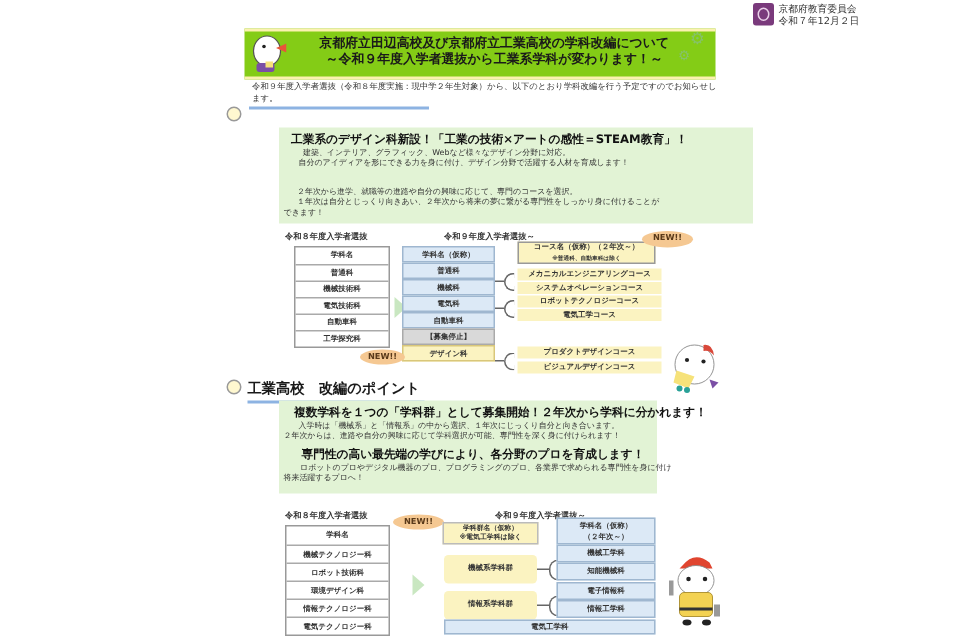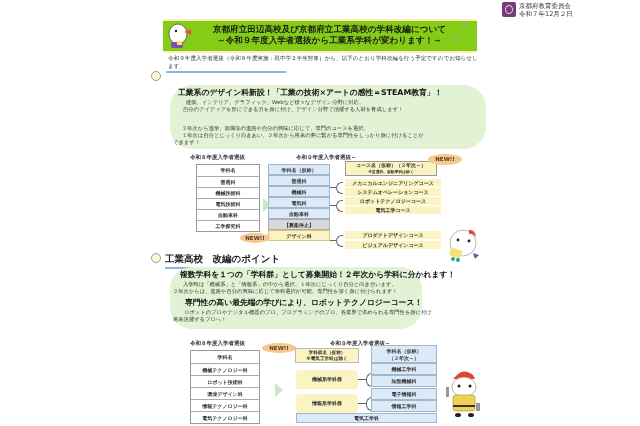--- a/index.html
+++ b/index.html
@@ -12,21 +12,21 @@
   .title-band { left:163px; top:19px; width:314px; height:30px; background:#84cc16; border-top:2px solid #fbf1b0; border-bottom:2px solid #fbf1b0; }
   .title-band .t1, .title-band .t2 { position:absolute; left:34px; width:265px; text-align:center; font-weight:bold; font-size:8.6px; line-height:11px; white-space:nowrap; color:#1a1a1a; }
   .title-band .t1 { top:3px; }
   .title-band .t2 { top:14px; }
   .mascot-bird { left:167px; top:20px; width:24px; height:30px; }
   .gear { color:#86c26a; font-size:11px; line-height:11px; }
   .intro { left:168px; top:55px; width:310px; font-size:5.6px; line-height:7.5px; color:#333; }
   .sec-head { font-weight:bold; font-size:9.5px; color:#1a1a1a; white-space:nowrap; }
   .sec-head .ul { position:absolute; left:0; bottom:-3px; width:120px; height:2px; background:#8db3e2; }
   .bulb { width:10px; height:10px; border:1px solid #999; border-radius:50%; box-sizing:border-box; background:#fff8d0; }
-  .greenbox { background:#e2f3d5; border-radius:22px; }
+  .greenbox { background:#e2f3d5; border-radius:0;margin-left:16px; }
   .h-bold { font-weight:bold; font-size:7.8px; line-height:10px; white-space:nowrap; color:#111; }
   .body-sm { font-size:5.3px; line-height:7px; color:#333; white-space:nowrap; }
   .tbl { border:1px solid #999; background:#fff; }
   .cell { position:absolute; left:0; width:100%; text-align:center; font-size:5px; line-height:5px; font-weight:bold; color:#333; border-top:1px solid #aaa; box-sizing:border-box; }
   .cap { font-size:5.5px; font-weight:bold; color:#333; white-space:nowrap; }
   .bluebox { background:#dce9f6; border:1px solid #9fb7d0; box-sizing:border-box; }
   .ybox { background:#fbf3c1; }
   .yline { font-size:5px; font-weight:bold; color:#333; text-align:center; line-height:9px; }
   .newtag { background:#f5c892; border-radius:50%; font-size:5.5px; font-weight:bold; color:#5a3a1a; text-align:center; }
   .arrow-right { width:0; height:0; border-top:7px solid transparent; border-bottom:7px solid transparent; border-left:8px solid #c9e7c1; }
@@ -143,21 +143,21 @@
 <div class="abs bulb" style="left:151px; top:253px;"></div>
 <div class="abs sec-head" style="left:165px; top:253px;">
   <span>工業高校　改編のポイント</span>
   <div class="ul" style="width:118px;"></div>
 </div>
 
 <div class="abs greenbox" style="left:170px; top:267px; width:252px; height:62px;">
   <div class="abs h-bold" style="left:10px; top:3px;">複数学科を１つの「学科群」として募集開始！２年次から学科に分かれます！</div>
   <div class="abs body-sm" style="left:13px; top:14px;">入学時は「機械系」と「情報系」の中から選択、１年次にじっくり自分と向き合います。</div>
   <div class="abs body-sm" style="left:3px; top:21px;">２年次からは、進路や自分の興味に応じて学科選択が可能、専門性を深く身に付けられます！</div>
-  <div class="abs h-bold" style="left:15px; top:31px;">専門性の高い最先端の学びにより、ロボットテクノロジーコース！</div>
+  <div class="abs h-bold" style="left:15px; top:31px;">専門性の高い最先端の学びにより、各分野のプロを育成します！</div>
   <div class="abs body-sm" style="left:14px; top:42px;">ロボットのプロやデジタル機器のプロ、プログラミングのプロ、各業界で求められる専門性を身に付け</div>
   <div class="abs body-sm" style="left:3px; top:49px;">将来活躍するプロへ！</div>
 </div>
 
 <div class="abs cap" style="left:190px; top:340px;">令和８年度入学者選抜</div>
 <div class="abs cap" style="left:330px; top:340px;">令和９年度入学者選抜～</div>
 
 <div class="abs tbl" style="left:190px; top:350px; width:68px; height:72px;">
   <div class="cell" style="top:0; height:12px; line-height:12px; border-top:none;">学科名</div>
   <div class="cell" style="top:12px; height:12px; line-height:12px;">機械テクノロジー科</div>

